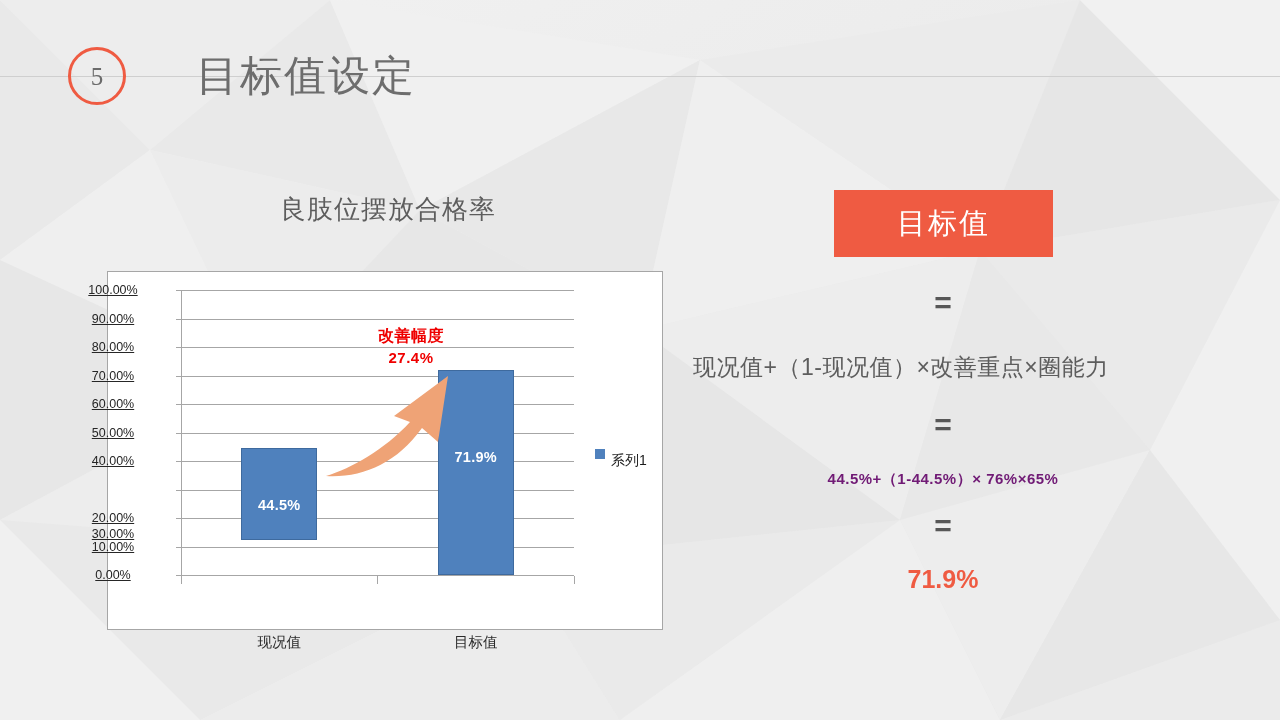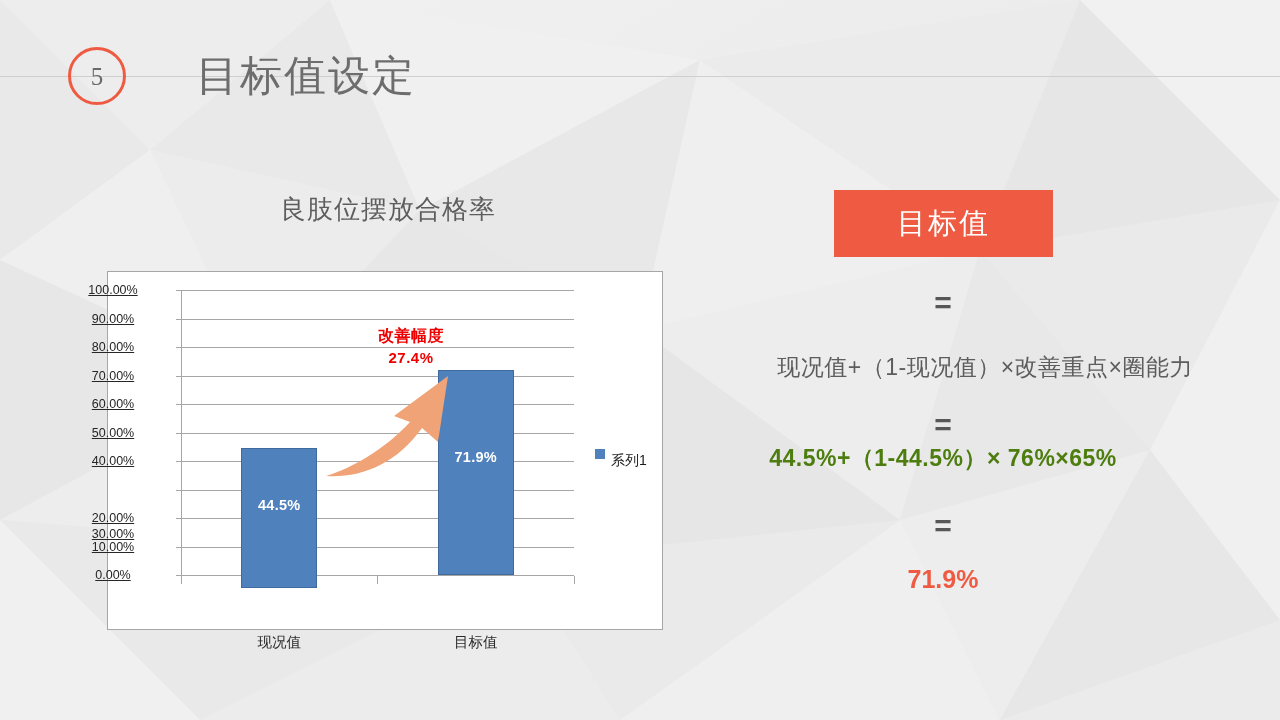--- a/index.html
+++ b/index.html
@@ -243,35 +243,35 @@
     font-size: 30px;
     font-weight: bold;
     line-height: 1;
   }
 
   #formula-symbolic {
     position: absolute;
     left: 693px;
     top: 352px;
     width: 500px;
-    text-align: right;
+    text-align: left;
     font-size: 23px;
     color: #5d5d5d;
     white-space: nowrap;
     letter-spacing: 0.5px;
   }
   #formula-numeric {
     position: absolute;
     left: 693px;
-    top: 443px;
+    top: 470px;
     width: 500px;
     text-align: center;
-    font-size: 23px;
+    font-size: 15px;
     font-weight: bold;
-    color: #4d7c0f;
+    color: #701a75;
     white-space: nowrap;
     letter-spacing: 0.5px;
   }
   #result-value {
     position: absolute;
     left: 693px;
     top: 565px;
     width: 500px;
     text-align: center;
     font-size: 25px;
@@ -372,21 +372,21 @@
         <div class="ytick-label" style="top: 246px;">20.00%</div>
         <div class="ytick-label" style="top: 274.5px;">10.00%</div>
         <div class="ytick-label" style="top: 303px;">0.00%</div>
       </div>
 
     <div class="xtick-mark" style="left:73px;"></div>
     <div class="xtick-mark" style="left:269px;"></div>
     <div class="xtick-mark" style="left:466px;"></div>
 
     <div id="bars-layer">
-        <div class="bar" style="left: 133.25px; width: 76px; top: 176.175px; height: 140px; background: rgb(79, 129, 189);">
+        <div class="bar" style="left: 133.25px; width: 76px; top: 176.175px; height: 92px; background: rgb(79, 129, 189);">
           <div class="bar-label" style="top: 48.1935px;">44.5%</div>
         </div>
         <div class="bar" style="left: 329.75px; width: 76px; top: 98.085px; height: 204.915px; background: rgb(79, 129, 189);">
           <div class="bar-label" style="top: 77.8677px;">71.9%</div>
         </div>
       </div>
 
     <div id="cats-layer">
         <div class="cat-label" style="left: 96.25px;">现况值</div>
         <div class="cat-label" style="left: 292.75px;">目标值</div>

